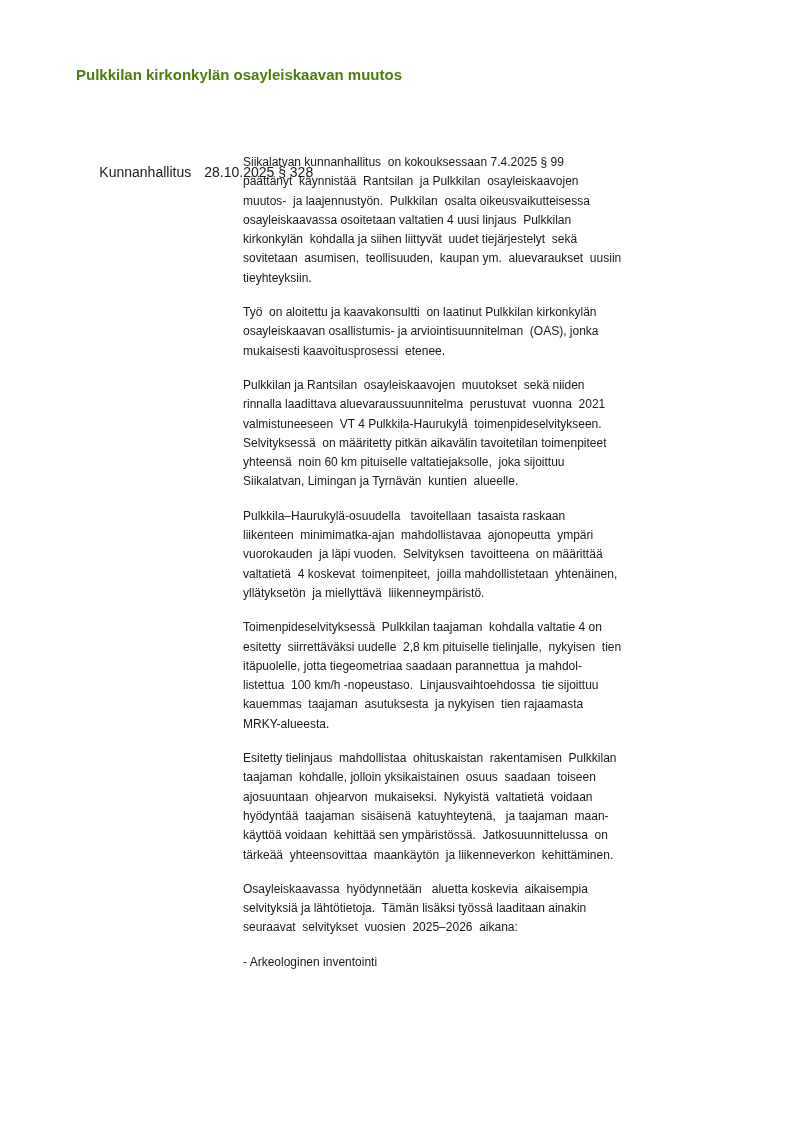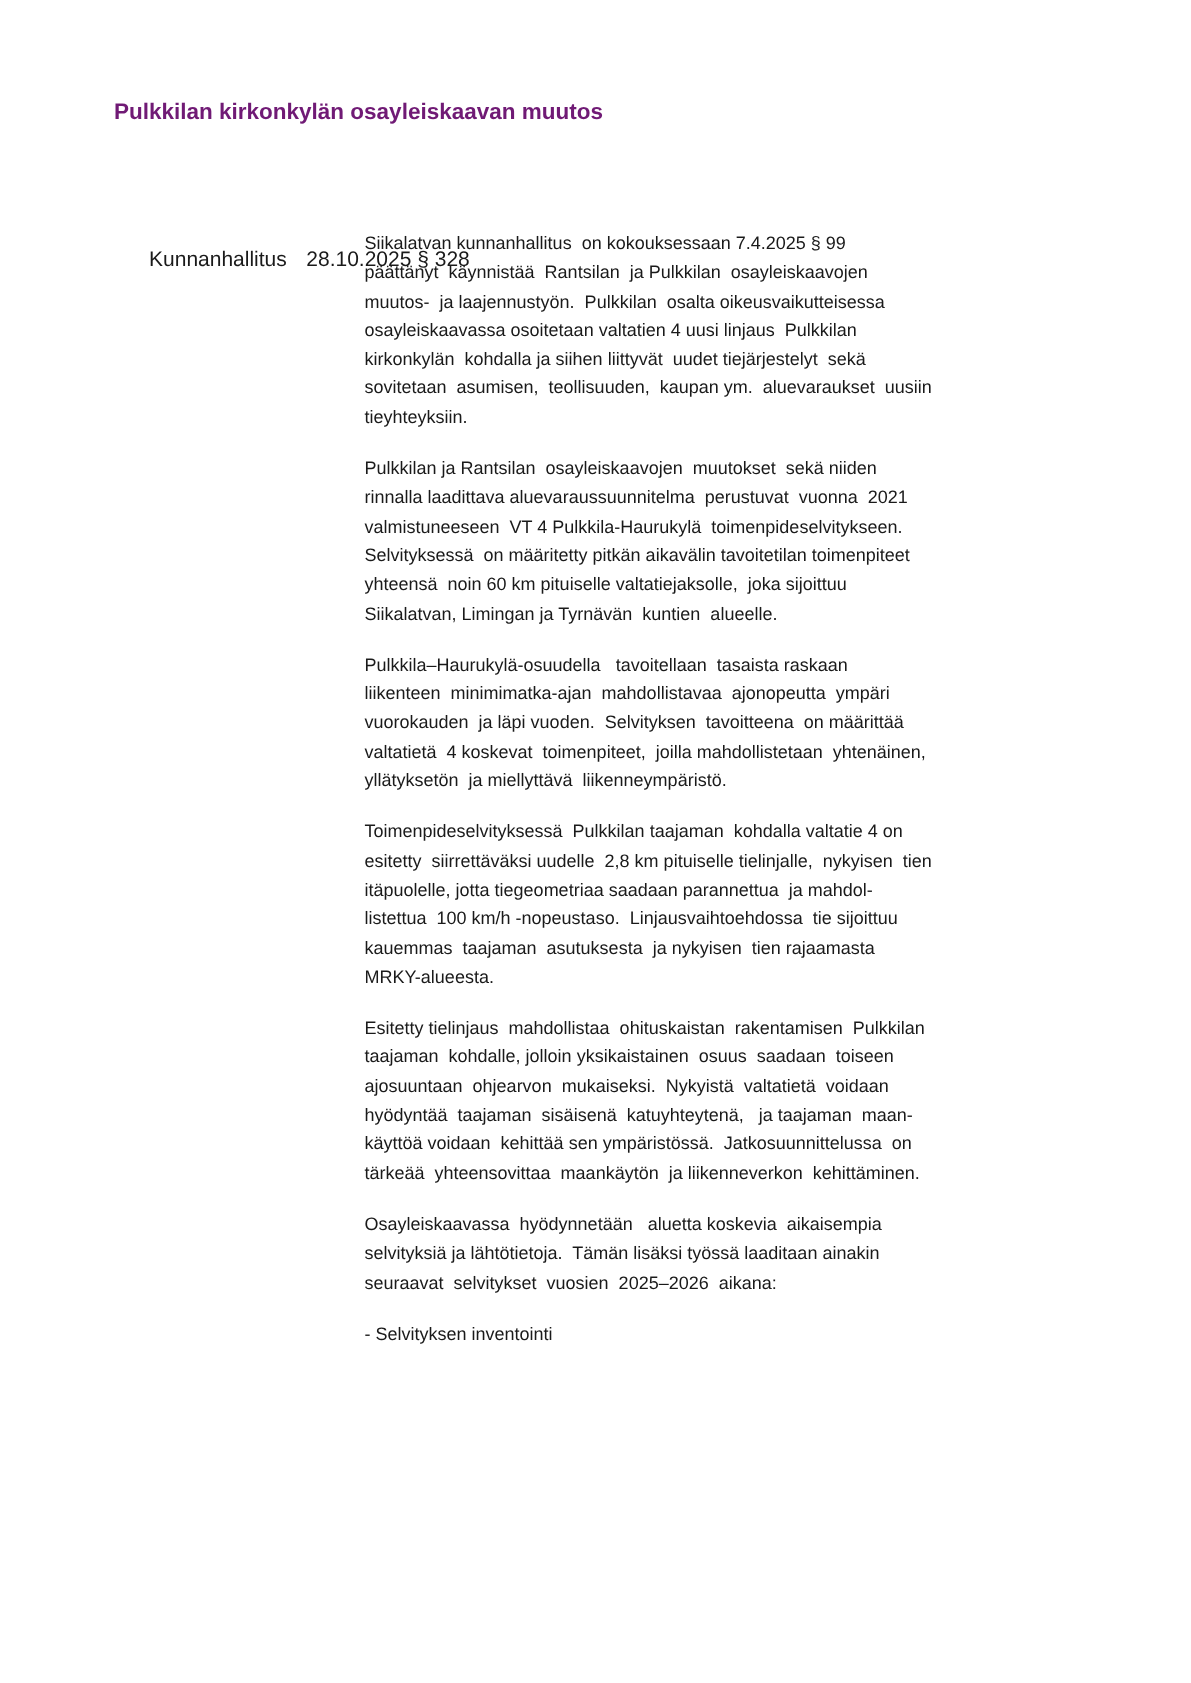--- a/index.html
+++ b/index.html
@@ -18,21 +18,21 @@
   }
   .doc-title {
     position: absolute;
     left: 76px;
     top: 66px;
     margin: 0;
     font-size: 15px;
     font-weight: bold;
     line-height: 18px;
     white-space: pre;
-    color: #701a75;
+    color: #4d7c0f;
   }
   .doc-meta {
     position: absolute;
     left: 76px;
     top: 105px;
     font-size: 14px;
     line-height: 19.3px;
     white-space: pre;
   }
   .meta-date {
@@ -71,20 +71,23 @@
   </div>
 
   <div class="doc-body">
     <p class="para">Siikalatvan kunnanhallitus  on kokouksessaan 7.4.2025 § 99
 päättänyt  käynnistää  Rantsilan  ja Pulkkilan  osayleiskaavojen
 muutos-  ja laajennustyön.  Pulkkilan  osalta oikeusvaikutteisessa
 osayleiskaavassa osoitetaan valtatien 4 uusi linjaus  Pulkkilan
 kirkonkylän  kohdalla ja siihen liittyvät  uudet tiejärjestelyt  sekä
 sovitetaan  asumisen,  teollisuuden,  kaupan ym.  aluevaraukset  uusiin
 tieyhteyksiin.</p>
+    <p class="para">Työ  on aloitettu ja kaavakonsultti  on laatinut Pulkkilan kirkonkylän
+osayleiskaavan osallistumis- ja arviointisuunnitelman  (OAS), jonka
+mukaisesti kaavoitusprosessi  etenee.</p>
     <p class="para">Pulkkilan ja Rantsilan  osayleiskaavojen  muutokset  sekä niiden
 rinnalla laadittava aluevaraussuunnitelma  perustuvat  vuonna  2021
 valmistuneeseen  VT 4 Pulkkila-Haurukylä  toimenpideselvitykseen.
 Selvityksessä  on määritetty pitkän aikavälin tavoitetilan toimenpiteet
 yhteensä  noin 60 km pituiselle valtatiejaksolle,  joka sijoittuu
 Siikalatvan, Limingan ja Tyrnävän  kuntien  alueelle.</p>
     <p class="para">Pulkkila–Haurukylä-osuudella   tavoitellaan  tasaista raskaan
 liikenteen  minimimatka-ajan  mahdollistavaa  ajonopeutta  ympäri
 vuorokauden  ja läpi vuoden.  Selvityksen  tavoitteena  on määrittää
 valtatietä  4 koskevat  toimenpiteet,  joilla mahdollistetaan  yhtenäinen,
@@ -98,17 +101,17 @@
     <p class="para">Esitetty tielinjaus  mahdollistaa  ohituskaistan  rakentamisen  Pulkkilan
 taajaman  kohdalle, jolloin yksikaistainen  osuus  saadaan  toiseen
 ajosuuntaan  ohjearvon  mukaiseksi.  Nykyistä  valtatietä  voidaan
 hyödyntää  taajaman  sisäisenä  katuyhteytenä,   ja taajaman  maan-
 käyttöä voidaan  kehittää sen ympäristössä.  Jatkosuunnittelussa  on
 tärkeää  yhteensovittaa  maankäytön  ja liikenneverkon  kehittäminen.</p>
     <p class="para">Osayleiskaavassa  hyödynnetään   aluetta koskevia  aikaisempia
 selvityksiä ja lähtötietoja.  Tämän lisäksi työssä laaditaan ainakin
 seuraavat  selvitykset  vuosien  2025–2026  aikana:</p>
     <div class="survey-list">
-      <div class="survey-item">- Selvityksen inventointi</div>
+      <div class="survey-item">- Arkeologinen inventointi</div>
     </div>
   </div>
 
 </div>
 
 </body></html>

